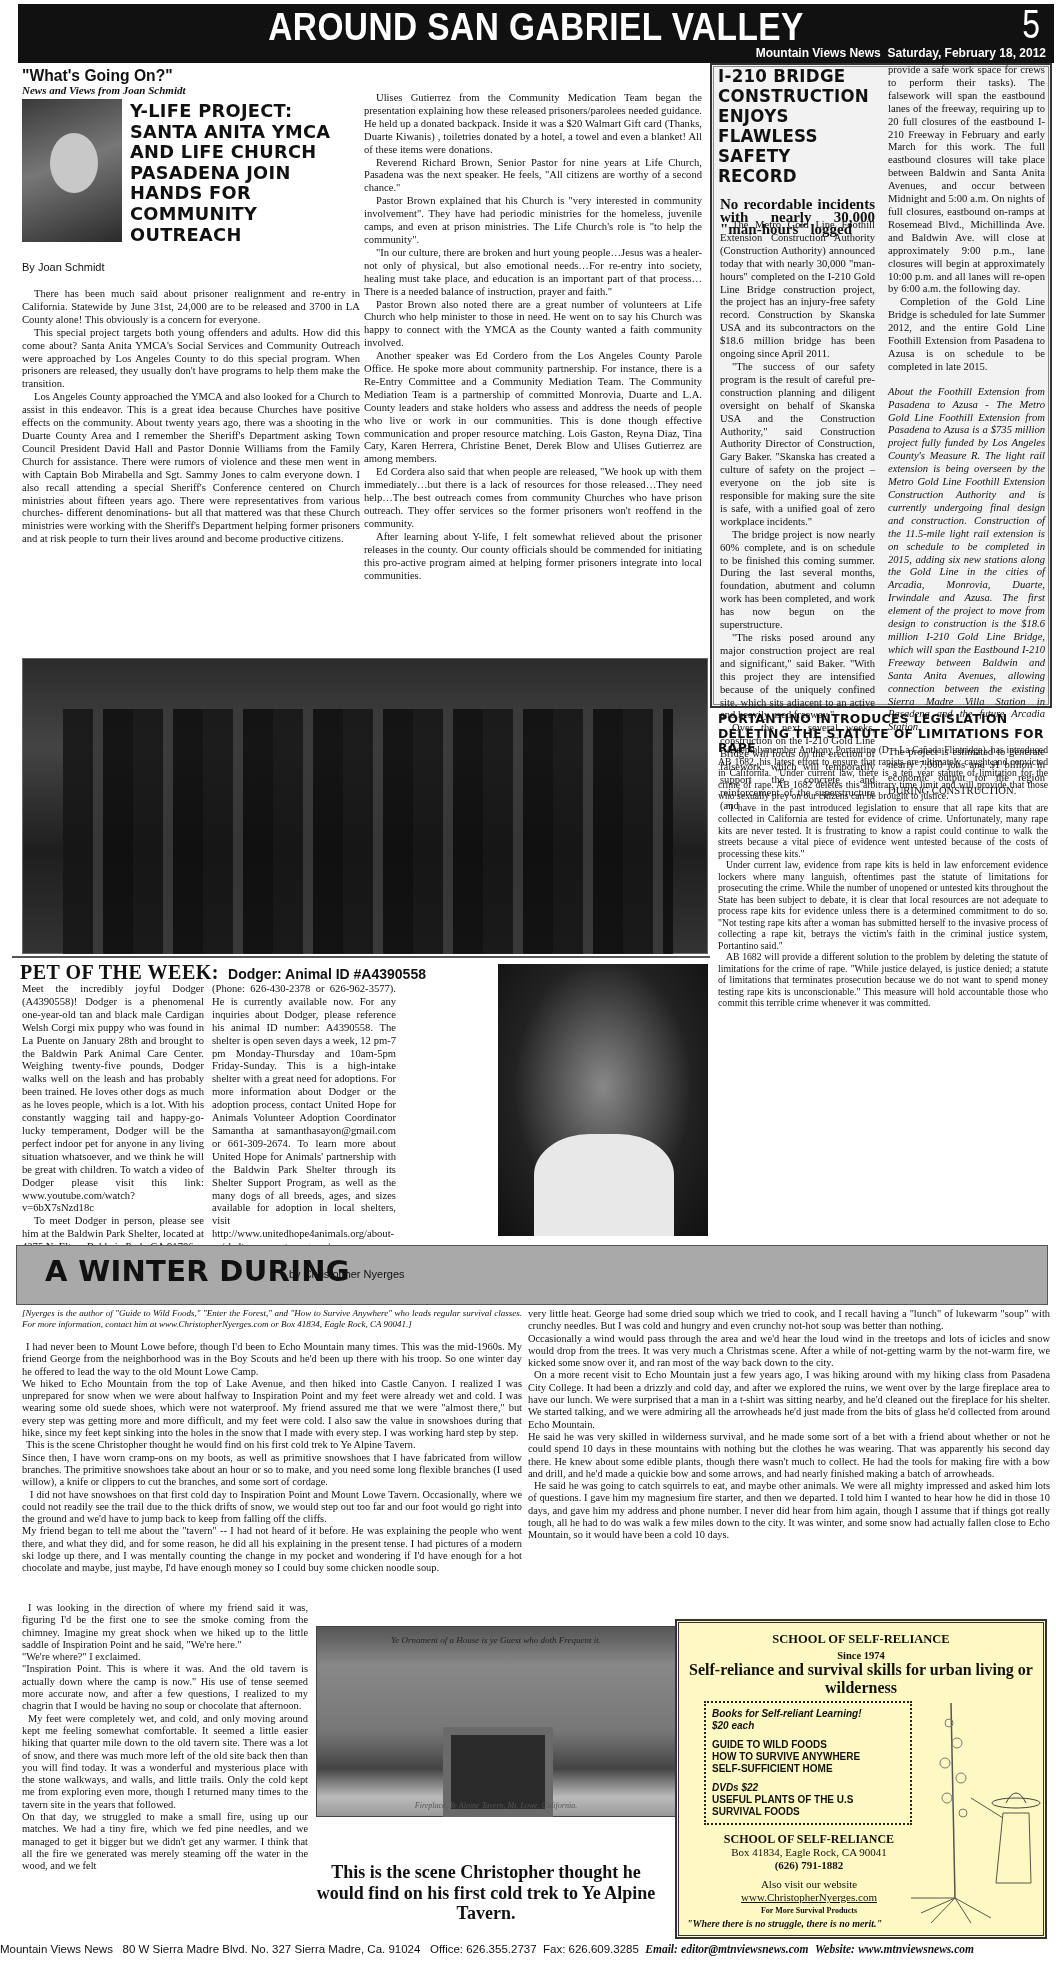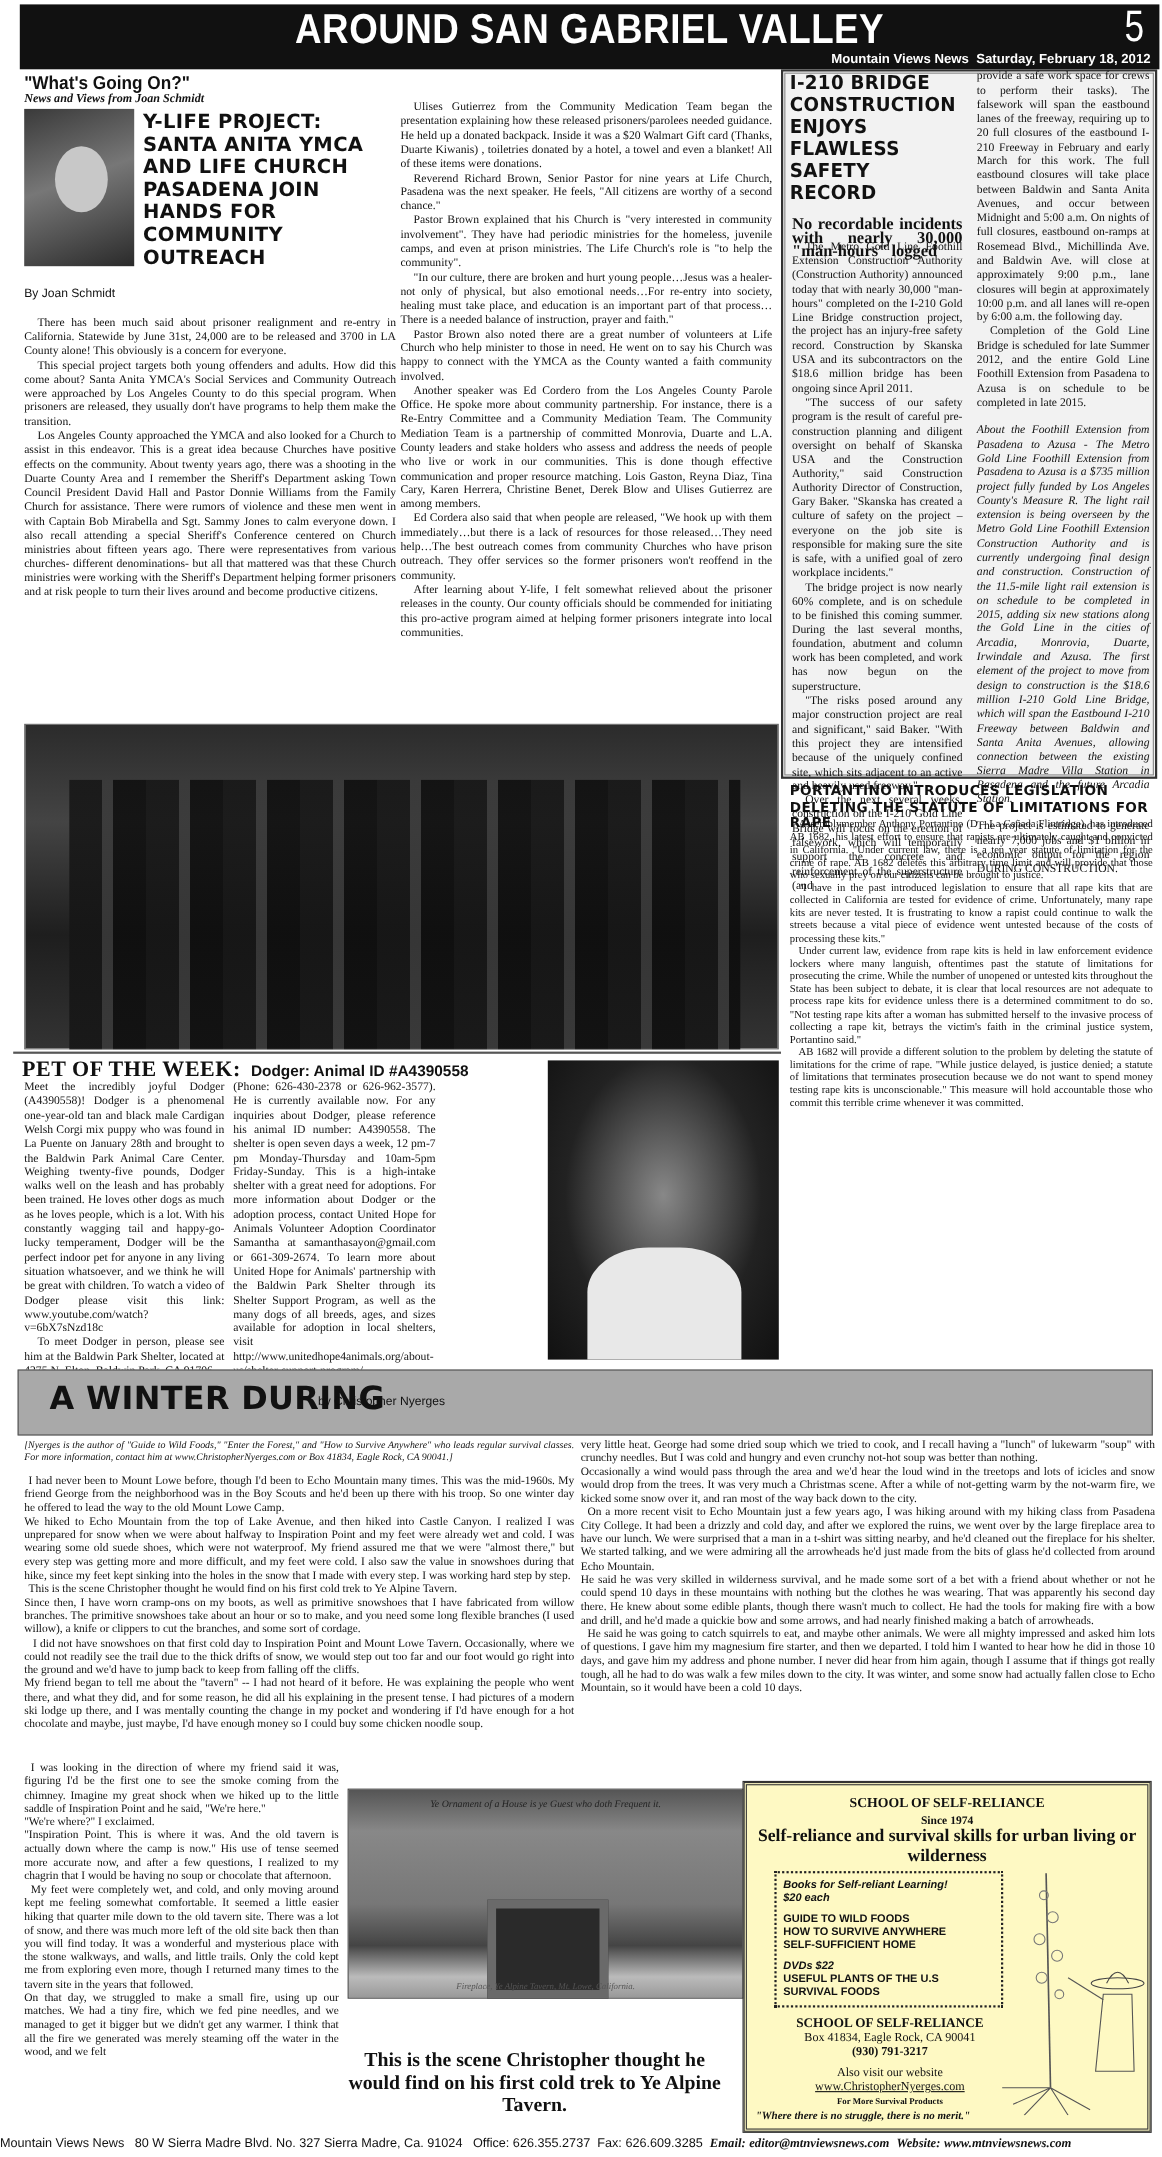--- a/index.html
+++ b/index.html
@@ -150,21 +150,21 @@
     <div>GUIDE TO WILD FOODS</div>
     <div>HOW TO SURVIVE ANYWHERE</div>
     <div>SELF-SUFFICIENT HOME</div>
     <div style="font-style:italic;margin-top:7px">DVDs $22</div>
     <div>USEFUL PLANTS OF THE U.S</div>
     <div>SURVIVAL FOODS</div>
   </div>
   <div class="serif" style="position:absolute;left:20px;top:210px;width:220px;text-align:center;font-size:11px;line-height:13px">
     <div style="font-weight:bold;font-size:12px">SCHOOL OF SELF-RELIANCE</div>
     <div>Box 41834, Eagle Rock, CA 90041</div>
-    <div style="font-weight:bold">(930) 791-3217</div>
+    <div style="font-weight:bold">(626) 791-1882</div>
     <div style="margin-top:6px">Also visit our website</div>
     <div style="text-decoration:underline">www.ChristopherNyerges.com</div>
     <div style="font-size:8px;font-weight:bold">For More Survival Products</div>
   </div>
   <svg style="position:absolute;left:232px;top:60px" width="130" height="240" viewBox="0 0 130 240">
     <line x1="40" y1="20" x2="44" y2="215" stroke="#555" stroke-width="1.5"></line>
     <g fill="none" stroke="#777" stroke-width="1">
         <circle cx="38" cy="40" r="4"></circle>
         <circle cx="46" cy="60" r="5"></circle>
         <circle cx="34" cy="80" r="5"></circle>

